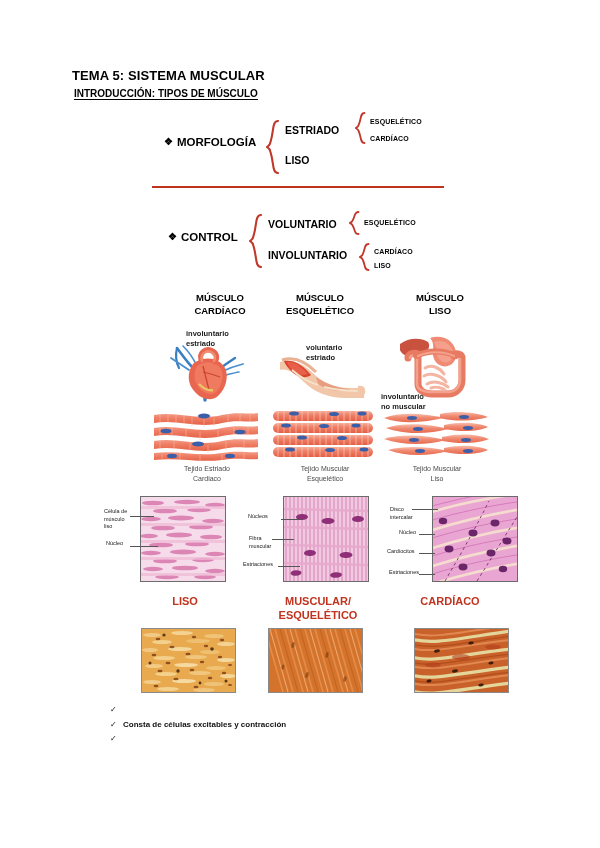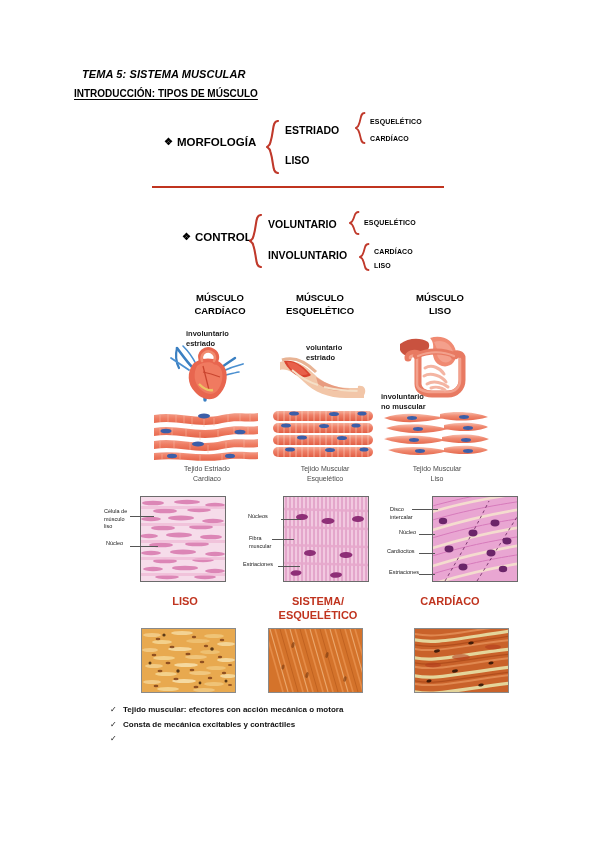--- a/index.html
+++ b/index.html
@@ -18,27 +18,26 @@
   }
   .page {
     position: absolute;
     inset: 0;
     background: #ffffff;
   }
 
   
   .doc-title {
     position: absolute;
-    left: 82px;
+    left: 72px;
     top: 68px;
-    font-size: 11px;
+    font-size: 13px;
     font-weight: 600;
     letter-spacing: 0.1px;
     white-space: nowrap;
-    font-style: italic;
   }
   .doc-subtitle {
     position: absolute;
     left: 74px;
     top: 88px;
     font-size: 10px;
     font-weight: bold;
     text-decoration: underline;
     text-underline-offset: 2px;
     white-space: nowrap;
@@ -215,21 +214,21 @@
     </div>
 
     <div class="lvl2" style="left:370px; top:118px;">ESQUELÉTICO</div>
     <div class="lvl2" style="left:370px; top:135px;">CARDÍACO</div>
   </div>
 
   <div class="divider"></div>
 
   <div class="brace-block">
 
-    <div class="cat-label" style="left:168px; top:231px;margin-left:14px;">
+    <div class="cat-label" style="left:168px; top:231px;">
       <span class="diamond-bullet">❖</span><span>CONTROL</span>
     </div>
 
     <div class="brace" style="left:249px; top:214px; width:14px; height:54px;">
       <svg width="14" height="54" viewBox="0 0 14 54">
         <path d="M12 1 C6 1 8 11 4.5 22 C4 25.6 2 26.2 1 27 C2 27.8 4 28.4 4.5 32 C8 43 6 53 12 53" fill="none" stroke="#c0392b" stroke-width="2.1" stroke-linecap="round"></path>
       </svg>
     </div>
 
     <div class="lvl1" style="left:268px; top:218px;">VOLUNTARIO</div>
@@ -686,21 +685,21 @@
   <div class="leader" style="left:419px; top:534px; width:16px;"></div>
   <div class="histo-label" style="left:387px; top:548px;">Cardiocitos</div>
   <div class="leader" style="left:419px; top:553px; width:16px;"></div>
   <div class="histo-label" style="left:389px; top:569px;">Estriaciones</div>
   <div class="leader" style="left:419px; top:574px; width:16px;"></div>
 
   <div class="orange-head" style="left:135px; top:594px; width:100px;">
     <div>LISO</div>
   </div>
   <div class="orange-head" style="left:263px; top:594px; width:110px;">
-    <div>SISTEMA/</div>
+    <div>MUSCULAR/</div>
     <div>ESQUELÉTICO</div>
   </div>
   <div class="orange-head" style="left:390px; top:594px; width:120px;">
     <div>CARDÍACO</div>
   </div>
 
   <div class="photo" style="left:141px; top:628px; width:93px; height:63px;">
     <svg width="93" height="63" viewBox="0 0 93 63" preserveAspectRatio="none">
       <rect width="93" height="63" fill="#e8a94f"></rect>
       <g opacity="0.85">
@@ -830,24 +829,23 @@
         <ellipse cx="46" cy="28" rx="9" ry="3"></ellipse>
         <ellipse cx="18" cy="36" rx="8" ry="2.6"></ellipse>
         <ellipse cx="78" cy="18" rx="8" ry="2.6"></ellipse>
       </g>
     </svg>
   </div>
 
   <div class="bullets">
     <div class="bullet-row">
       <span class="check">✓</span>
-      <span>Tejido muscular: efectores con acción mecánica o motora</span>
     </div>
     <div class="bullet-row">
       <span class="check">✓</span>
-      <span>Consta de mecánica excitables y contráctiles</span>
+      <span>Consta de células excitables y contracción</span>
     </div>
     <div class="bullet-row indent">
       <span class="check">✓</span>
     </div>
   </div>
 
 </div>
 
 </body></html>

